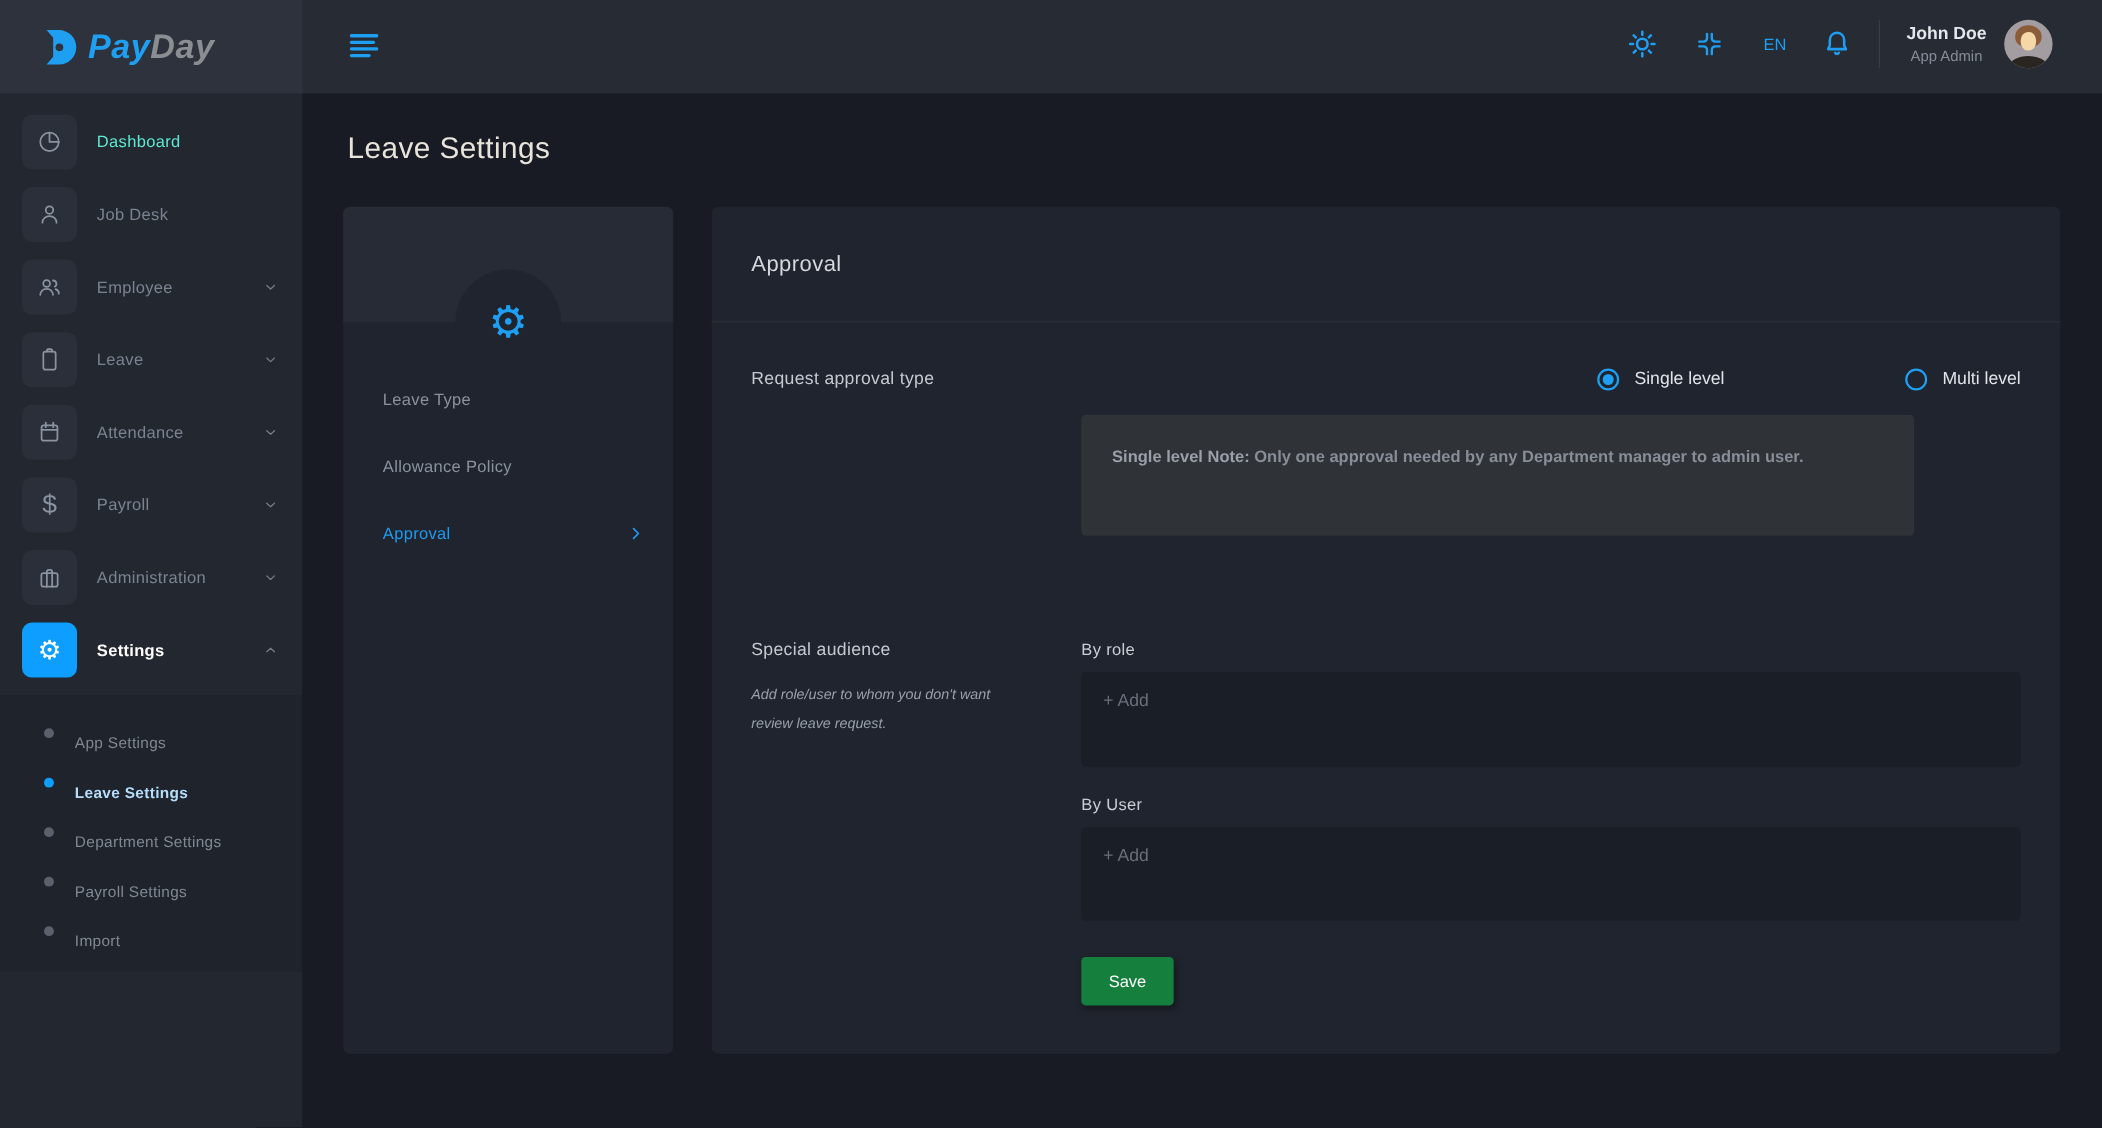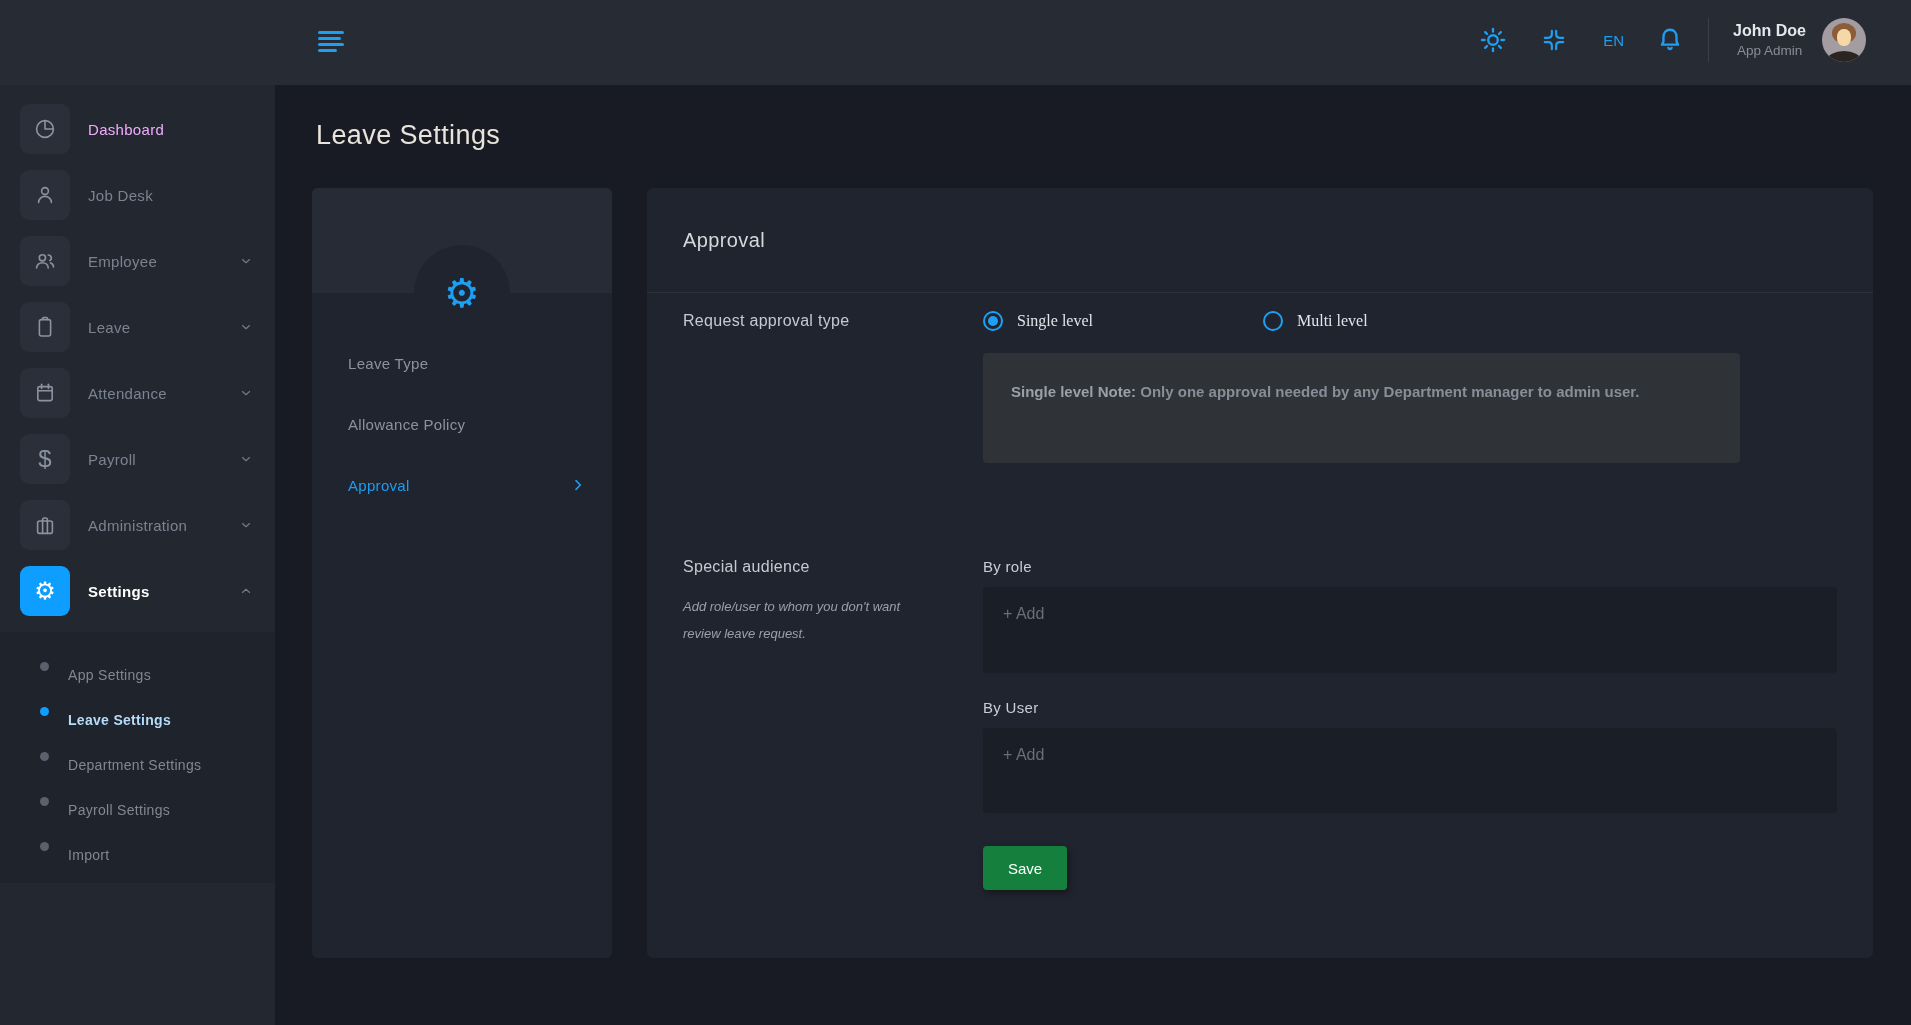--- a/index.html
+++ b/index.html
@@ -35,21 +35,21 @@
   .avatar .face { position:absolute; top:11px; left:15px; width:14px; height:17px; border-radius:46%; background:#f6d7a7; }
   .avatar .shirt { position:absolute; bottom:-7px; left:5px; width:34px; height:18px; border-radius:50% 50% 0 0; background:#2a2520; }
   
   .sidebar { position:absolute; top:85px; left:0; width:275px; height:940px; background:#232830; }
   .side-list { padding-top:19px; display:flex; flex-direction:column; }
   .side-item { display:flex; align-items:center; height:50px; margin:0 0 16px 20px; padding-right:22px; cursor:pointer; }
   .icon-box { width:50px; height:50px; border-radius:9px; background:#2a2f39; display:flex; align-items:center; justify-content:center; flex:none; }
   .icon-box svg { stroke:#8b93a1; fill:none; stroke-width:1.6; stroke-linecap:round; stroke-linejoin:round; }
   .dollar-glyph { font-size:24px; color:#8b93a1; font-weight:400; }
   .side-label { margin-left:18px; font-size:15px; color:#7b8391; letter-spacing:.3px; }
-  .side-item.dashboard .side-label { color:#f0abfc;text-align:center; }
+  .side-item.dashboard .side-label { color:#5eead4;text-align:center; }
   .side-item.active-parent .icon-box { background:#0d9eff; }
   .side-item.active-parent .gear-glyph { color:#ffffff; font-size:24px; }
   .side-item.active-parent .side-label { color:#ffffff; font-weight:600; }
   .side-chevron { margin-left:auto; display:flex; }
   .side-chevron svg { stroke:#747c89; fill:none; stroke-width:2; stroke-linecap:round; stroke-linejoin:round; }
   
   .submenu { background:#1e232c; padding:12px 0 14px 0; }
   .sub-item { height:45px; display:flex; align-items:center; cursor:pointer; }
   .bullet { width:9px; height:9px; border-radius:50%; background:#5a616c; margin-left:40px; flex:none; }
   .sub-label { margin-left:19px; font-size:14px; color:#818893; letter-spacing:.3px;margin-top:16px; }
@@ -68,24 +68,24 @@
   .nav-item { height:40px; margin-bottom:21px; display:flex; align-items:center; padding:0 26px 0 36px;
     font-size:15px; color:#8b929e; cursor:pointer; letter-spacing:.3px; }
   .nav-item.active { color:#1f9cf0; }
   .nav-item .chev-right { margin-left:auto; display:flex; }
   .nav-item .chev-right svg { stroke:#1f9cf0; fill:none; stroke-width:2.4; stroke-linecap:round; stroke-linejoin:round; }
   
   .panel-card { position:absolute; left:372px; top:103px; width:1226px; height:770px; background:#20242e; border-radius:6px; }
   .panel-header { height:105px; border-bottom:1px solid #2b3039; display:flex; align-items:center;
     padding-left:36px; font-size:20px; color:#d4d7db; letter-spacing:.4px; }
   .panel-body { padding:0 36px; }
-  .row1 { margin-top:18px; display:flex; align-items:center; }
+  .row1 { margin-top:42px; display:flex; align-items:center;justify-content:space-between; }
   .field-label { width:300px; flex:none; font-size:16px; color:#c5cad2; letter-spacing:.3px; }
   .radio-group { display:flex; align-items:center; }
-  .radio-option { display:flex; align-items:center; cursor:pointer;font-family:Liberation Serif, serif; }
+  .radio-option { display:flex; align-items:center; cursor:pointer; }
   .radio-option.first { width:280px; }
   .radio-circle { width:20px; height:20px; border-radius:50%; border:2px solid #1e9ff2; flex:none;
     display:flex; align-items:center; justify-content:center; }
   .radio-circle.selected::after { content:""; width:10px; height:10px; border-radius:50%; background:#1e9ff2; }
   .radio-label { margin-left:14px; font-size:16px; color:#e1e5ea; }
   .note-box { margin:22px 0 0 300px; width:757px; min-height:110px; background:#2f3236; border-radius:4px;
     padding:25px 28px; font-size:15px; line-height:1.85; color:#878e98;font-weight:bold; }
   .note-box b { color:#9aa0a9; }
   .row2 { margin-top:95px; display:flex; }
   .special-col { width:300px; flex:none; }
@@ -98,20 +98,27 @@
   .add-field.second { height:85px; }
   .save-btn { margin-top:33px; width:84px; height:44px; background:#15803d; border:none; border-radius:4px;
     color:#ffffff; font-size:15px; font-family:inherit; cursor:pointer; box-shadow:2px 3px 7px rgba(0,0,0,.38); }
   
   .blue-stroke { stroke:#1e9ff2; fill:none; stroke-width:2; stroke-linecap:round; stroke-linejoin:round; }
 </style>
 </head>
 <body>
 
 <header class="topbar">
+  <div class="logo-block">
+    <svg class="logo-mark" viewBox="0 0 24 24">
+      <path d="M6.2 2.6 H13 A 9.4 9.4 0 1 1 13 21.4 H6.2 L9.8 17.2 V6.8 Z" fill="#1e9ff2"></path>
+      <circle cx="13.2" cy="12" r="2.1" fill="#2e323c"></circle>
+    </svg>
+    <span class="logo-text"><span class="logo-pay">Pay</span><span class="logo-day">Day</span></span>
+  </div>
 
   <div class="burger">
     <span class="b1"></span>
       <span class="b2"></span>
       <span class="b3"></span>
       <span class="b4"></span>
   </div>
 
   <div class="topbar-right">
     <span class="tb-icon">

